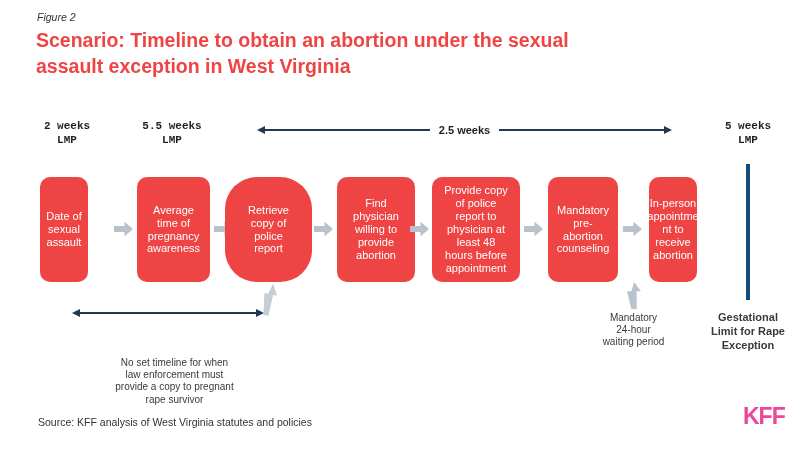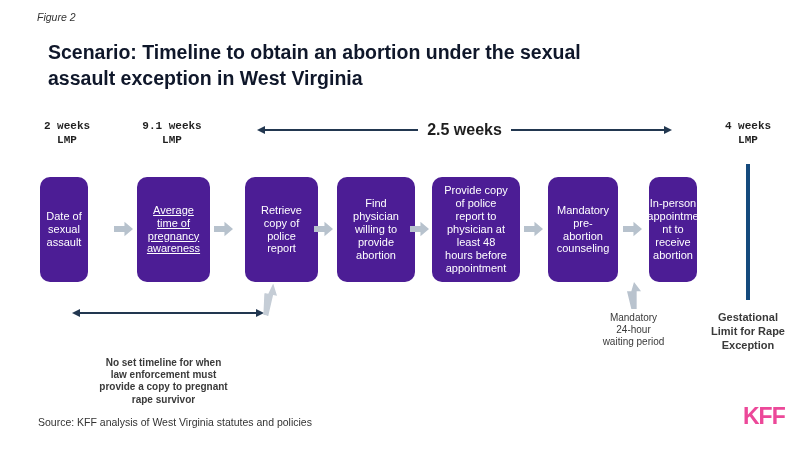--- a/index.html
+++ b/index.html
@@ -2,46 +2,46 @@
 <html><head>
 <meta charset="utf-8">
 <style>
   html,body{margin:0;padding:0;background:#ffffff;}
   .canvas{
     position:relative;width:800px;height:450px;background:#ffffff;overflow:hidden;
     font-family:"Liberation Sans","DejaVu Sans",sans-serif;color:#3c3c3c;
   }
   .figure-label{position:absolute;left:37px;top:11px;font-size:10.5px;color:#333333;font-style:italic;}
   .title{
-    position:absolute;left:36px;top:27px;margin:12px;width:700px;
-    font-size:19.5px;font-weight:bold;color:#0f172a;line-height:1.35;white-space:pre-line;
+    position:absolute;left:36px;top:27px;margin:0;width:700px;
+    font-size:19.5px;font-weight:bold;color:#ef4444;line-height:1.35;white-space:pre-line;
   }
   .marker{
     position:absolute;top:119px;width:90px;text-align:center;
     font-size:11px;font-weight:bold;color:#1f1f1f;line-height:1.3;white-space:pre-line;font-family:Liberation Mono, monospace;
   }
   
   .h-arrow{position:absolute;display:flex;align-items:center;height:12px;}
   .seg{flex:1;height:1.5px;background:#223750;}
   .ah{width:0;height:0;border-style:solid;flex:none;}
   .ah.left{border-width:4px 8px 4px 0;border-color:transparent #223750 transparent transparent;}
   .ah.right{border-width:4px 0 4px 8px;border-color:transparent transparent transparent #223750;}
-  .span-label{flex:none;margin:0 9px;font-size:16px;font-weight:bold;color:#1f1f1f;}
+  .span-label{flex:none;margin:0 9px;font-size:11px;font-weight:bold;color:#1f1f1f;}
   #span-arrow{left:257px;top:124px;width:415px;}
   #report-span-arrow{left:72px;top:307px;width:192px;}
   
   .box{
-    position:absolute;top:177px;height:105px;border-radius:10px;background:#4c1d95;
+    position:absolute;top:177px;height:105px;border-radius:10px;background:#ef4444;
     color:#ffffff;font-size:11px;line-height:1.18;text-align:center;
     display:flex;align-items:center;justify-content:center;
     padding:4px;box-sizing:border-box;white-space:pre-line;
   }
   #box-1{left:40px;width:48px;}
-  #box-2{left:137px;width:73px;text-decoration:underline;}
-  #box-3{left:245px;width:73px;}
+  #box-2{left:137px;width:73px;}
+  #box-3{left:225px;width:87px;border-radius:32px;}
   #box-4{left:337px;width:78px;}
   #box-5{left:432px;width:88px;}
   #box-6{left:548px;width:70px;}
   #box-7{left:649px;width:48px;}
   .chevron{
     position:absolute;top:221px;width:19px;height:16px;background:#b7c2cd;
     clip-path:polygon(0% 31%,55% 31%,55% 4%,100% 50%,55% 96%,55% 69%,0% 69%);
   }
   #chev-1{left:114px;} #chev-2{left:214px;} #chev-3{left:314px;}
   #chev-4{left:410px;} #chev-5{left:524px;} #chev-6{left:623px;}
@@ -51,40 +51,40 @@
     clip-path:polygon(50% 0%,100% 34%,69% 34%,69% 100%,31% 100%,0% 34%,31% 34%);
   }
   #report-arrow{left:263px;top:283px;width:13px;height:33px;background:#c5cdd6;transform:rotate(13deg);}
   #waiting-arrow{left:627px;top:282px;width:14px;height:27px;}
   .limit-line{position:absolute;left:746px;top:164px;width:4px;height:136px;background:#154a7d;}
   .note{
     position:absolute;font-size:10px;color:#3a3a3a;text-align:center;
     line-height:1.22;white-space:pre-line;
   }
   #note-file{left:75px;top:327px;width:200px;}
-  #note-timeline{left:61px;top:357px;width:205px;font-weight:bold;}
+  #note-timeline{left:72px;top:357px;width:205px;}
   #note-waiting{left:585px;top:312px;width:97px;}
   #note-gestational{left:693px;top:311px;width:110px;font-size:11px;font-weight:bold;line-height:1.25;}
   .source{position:absolute;left:38px;top:416px;font-size:10.5px;color:#333333;text-align:right;}
   .kff-logo{position:absolute;left:743px;top:403px;font-size:23px;font-weight:bold;color:#ec4899;letter-spacing:-1px;}
 </style>
 </head>
 <body>
 
 <div class="canvas">
 
   <div class="figure-label">Figure 2</div>
   <h1 class="title">Scenario: Timeline to obtain an abortion under the sexual
 assault exception in West Virginia</h1>
 
   <div class="marker" style="left:22px">2 weeks
 LMP</div>
-  <div class="marker" style="left:127px">9.1 weeks
+  <div class="marker" style="left:127px">5.5 weeks
 LMP</div>
-  <div class="marker" style="left:703px">4 weeks
+  <div class="marker" style="left:703px">5 weeks
 LMP</div>
 
   <div class="h-arrow" id="span-arrow">
     <span class="ah left"></span>
     <span class="seg"></span>
     <span class="span-label">2.5 weeks</span>
     <span class="seg"></span>
     <span class="ah right"></span>
   </div>
 

